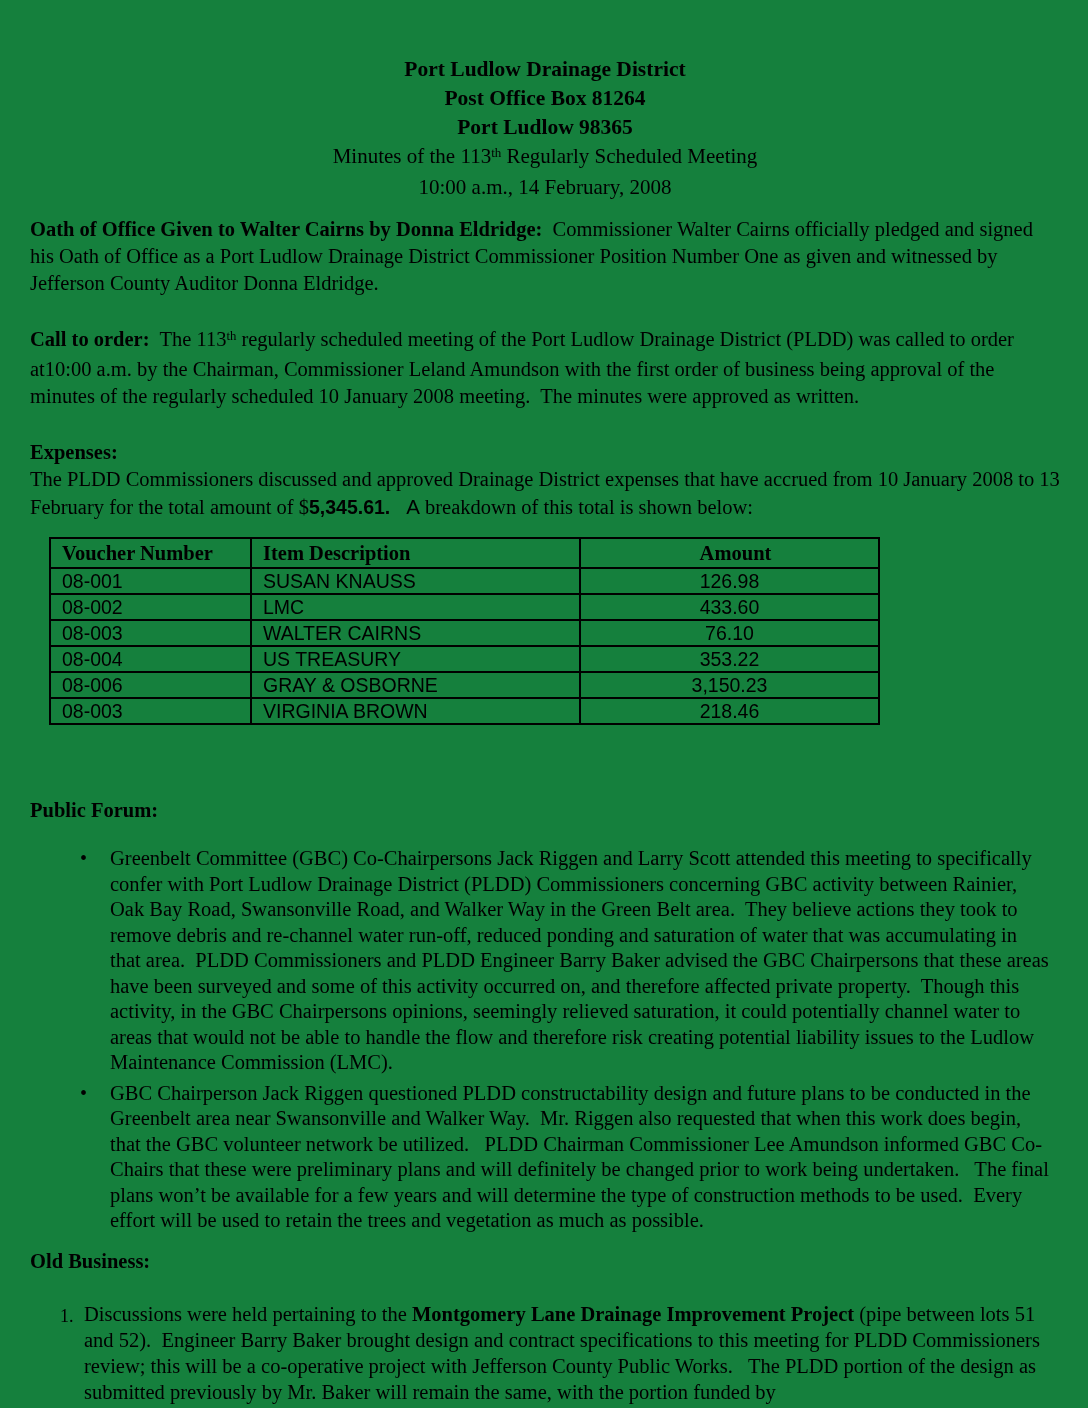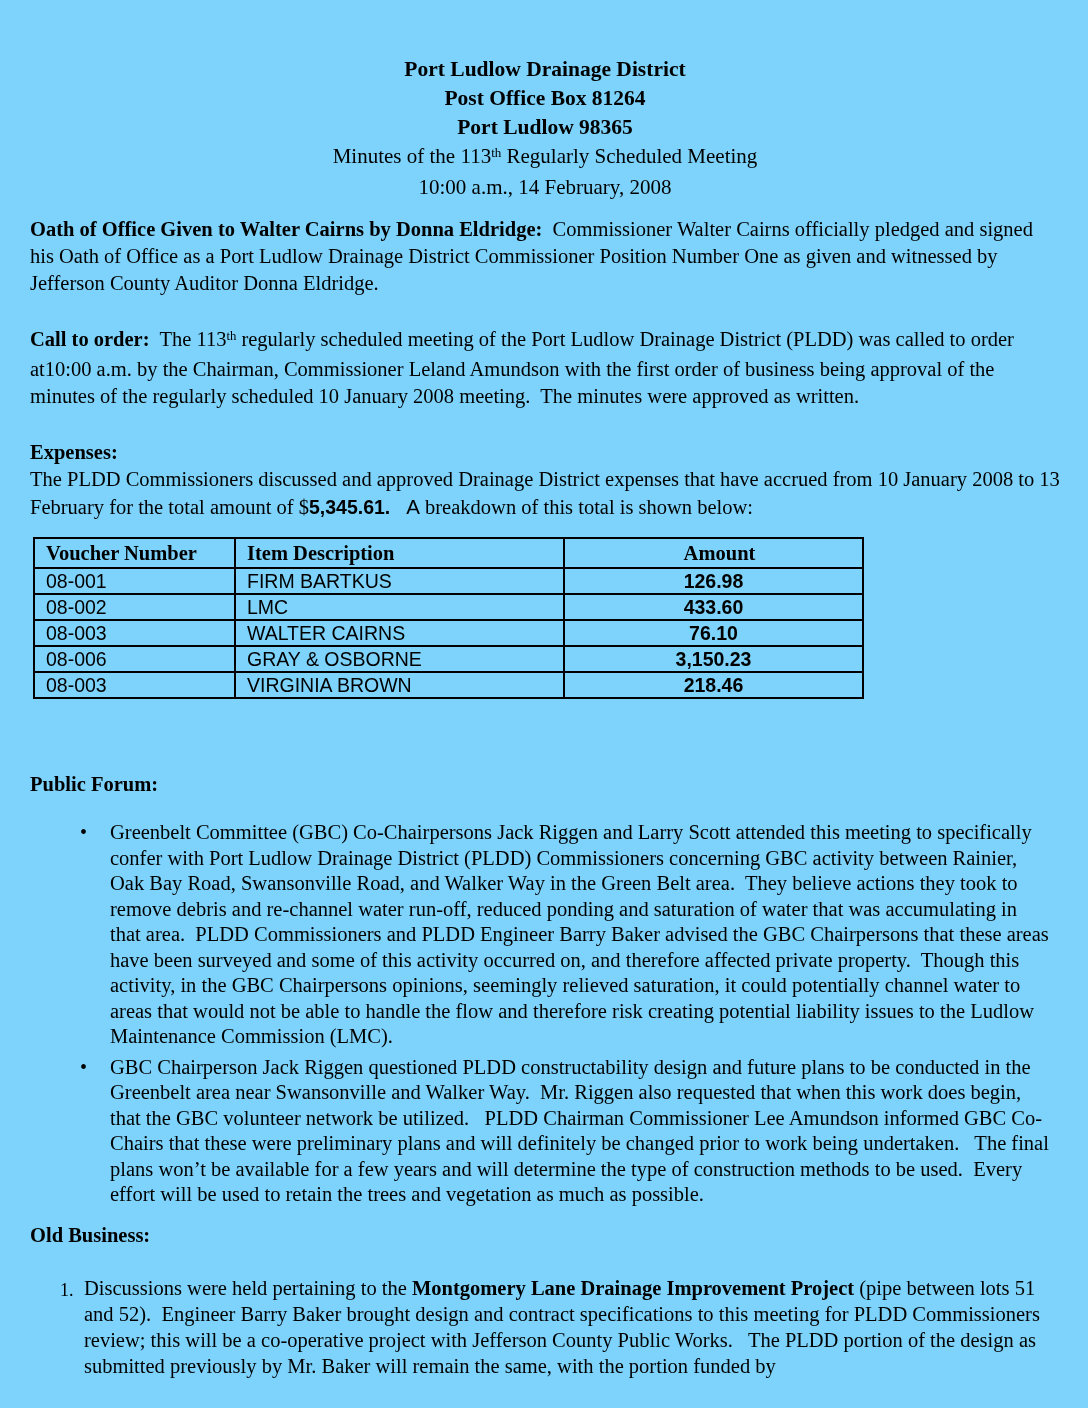--- a/index.html
+++ b/index.html
@@ -7,21 +7,21 @@
   body {
     width: 1088px; height: 1408px;
     font-family: "Liberation Serif", serif;
     color: #000000;
     position: relative;
   }
   .page {
     width: 1088px; height: 1408px;
     padding: 55px 28px 0 30px;
     overflow: hidden;
-    background: #7dd3fc;
+    background: #15803d;
   }
   
   .doc-header { text-align: center; font-size: 21px; line-height: 29px; }
   .doc-header .bold-line { font-weight: bold; font-size: 21.5px; }
   sup.ord {
     font-size: 0.62em;
     position: relative; top: -0.45em;
     vertical-align: baseline;
     letter-spacing: 0;
   }
@@ -36,41 +36,41 @@
   .sec-oath   { margin-top: 14px; }
   .sec-cto    { margin-top: 29px; }
   .sec-exp    { margin-top: 29px; }
   .sans-bold  { font-family: "Liberation Sans", sans-serif; font-weight: bold; font-size: 19.5px; }
   .sans-reg   { font-family: "Liberation Sans", sans-serif; font-size: 20.5px; }
   
   table.expense-table {
     border-collapse: collapse;
     table-layout: fixed;
     margin-top: 16px;
-    margin-left: 3px;
+    margin-left: 19px;
     width: 829px;
   }
   table.expense-table th, table.expense-table td {
     border: 2px solid #000;
     overflow: hidden;
   }
   table.expense-table th {
     font-size: 20.5px; font-weight: bold;
     text-align: left;
     padding: 3px 0 3px 11px;
     line-height: 22px;
   }
   table.expense-table th.amount-col { text-align: center; padding-left: 12px; }
   table.expense-table td {
     font-family: "Liberation Sans", sans-serif;
     font-size: 19.5px;
     line-height: 20px;
     padding: 2px 0 2px 11px;
   }
-  table.expense-table td.amount-col { text-align: center; padding-left: 0; font-weight: bold; }
+  table.expense-table td.amount-col { text-align: center; padding-left: 0; }
   
   .sec-heading { font-size: 20.5px; font-weight: bold; line-height: 27px; }
   .h-public-forum { margin-top: 72px; }
   .h-old-business { margin-top: 14px; }
   
   .bullet-list { margin-top: 22px; }
   .bullet-item { position: relative; padding-left: 80px; width: 1022px; }
   .bullet-item + .bullet-item { margin-top: 5px; }
   .bullet-glyph {
     position: absolute; left: 50px; top: 0;
@@ -126,32 +126,37 @@
     <thead>
       <tr>
         <th>Voucher Number</th>
         <th>Item Description</th>
         <th class="amount-col">Amount</th>
       </tr>
     </thead>
     <tbody>
       <tr>
         <td>08-001</td>
-        <td>FIRM BARTKUS</td>
+        <td>SUSAN KNAUSS</td>
         <td class="amount-col">126.98</td>
       </tr>
       <tr>
         <td>08-002</td>
         <td>LMC</td>
         <td class="amount-col">433.60</td>
       </tr>
       <tr>
         <td>08-003</td>
         <td>WALTER CAIRNS</td>
         <td class="amount-col">76.10</td>
+      </tr>
+      <tr>
+        <td>08-004</td>
+        <td>US TREASURY</td>
+        <td class="amount-col">353.22</td>
       </tr>
       <tr>
         <td>08-006</td>
         <td>GRAY &amp; OSBORNE</td>
         <td class="amount-col">3,150.23</td>
       </tr>
       <tr>
         <td>08-003</td>
         <td>VIRGINIA BROWN</td>
         <td class="amount-col">218.46</td>

